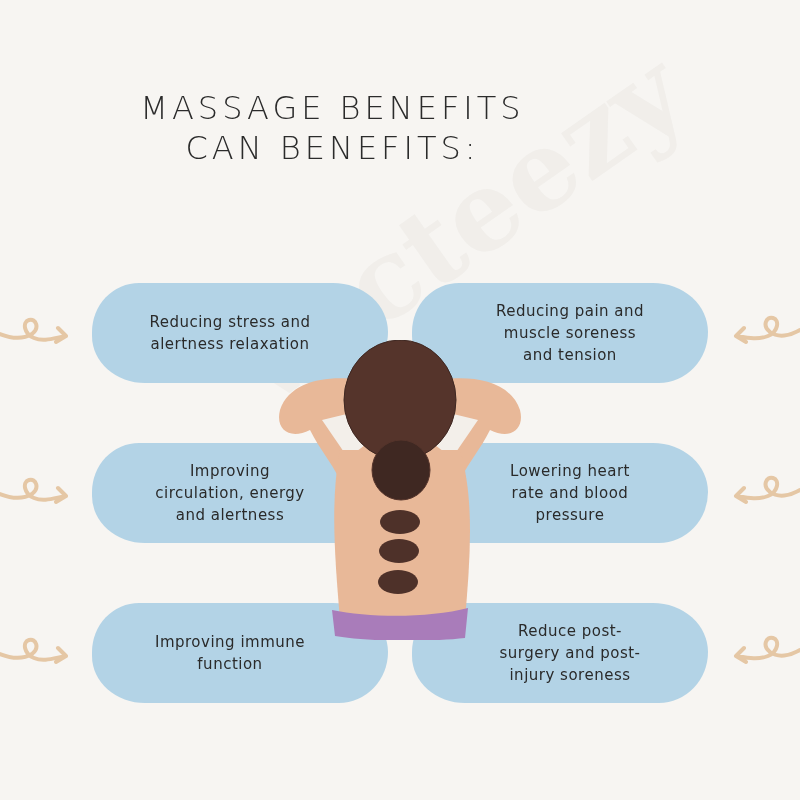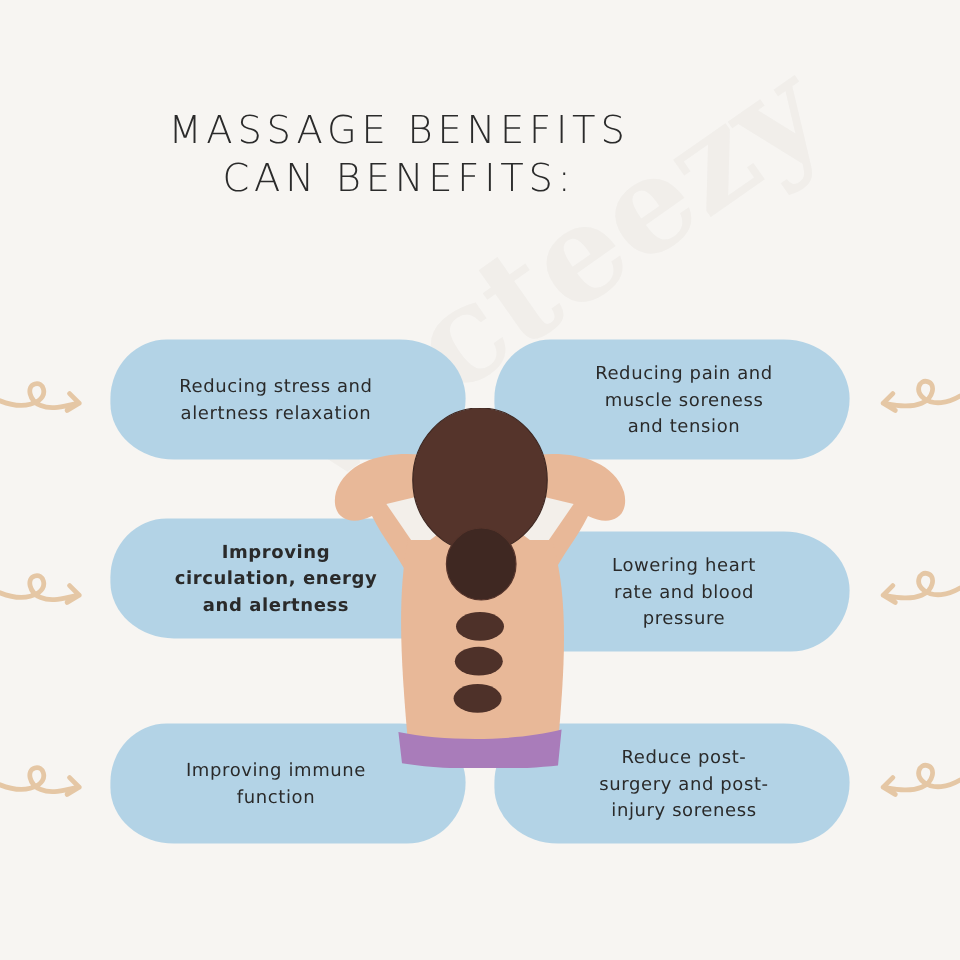--- a/index.html
+++ b/index.html
@@ -59,21 +59,21 @@
 
 <div class="pill left" style="left:92px; top:283px;">
   <span class="text">Reducing stress and
 alertness relaxation</span>
 </div>
 <div class="pill right" style="left:412px; top:283px;">
   <span class="text">Reducing pain and
 muscle soreness
 and tension</span>
 </div>
-<div class="pill left" style="left:92px; top:432px;font-weight:bold;">
+<div class="pill left" style="left:92px; top:443px;">
   <span class="text">Improving
 circulation, energy
 and alertness</span>
 </div>
 <div class="pill right" style="left:412px; top:443px;align-items:center;">
   <span class="text">Lowering heart
 rate and blood
 pressure</span>
 </div>
 <div class="pill left" style="left:92px; top:603px;">

